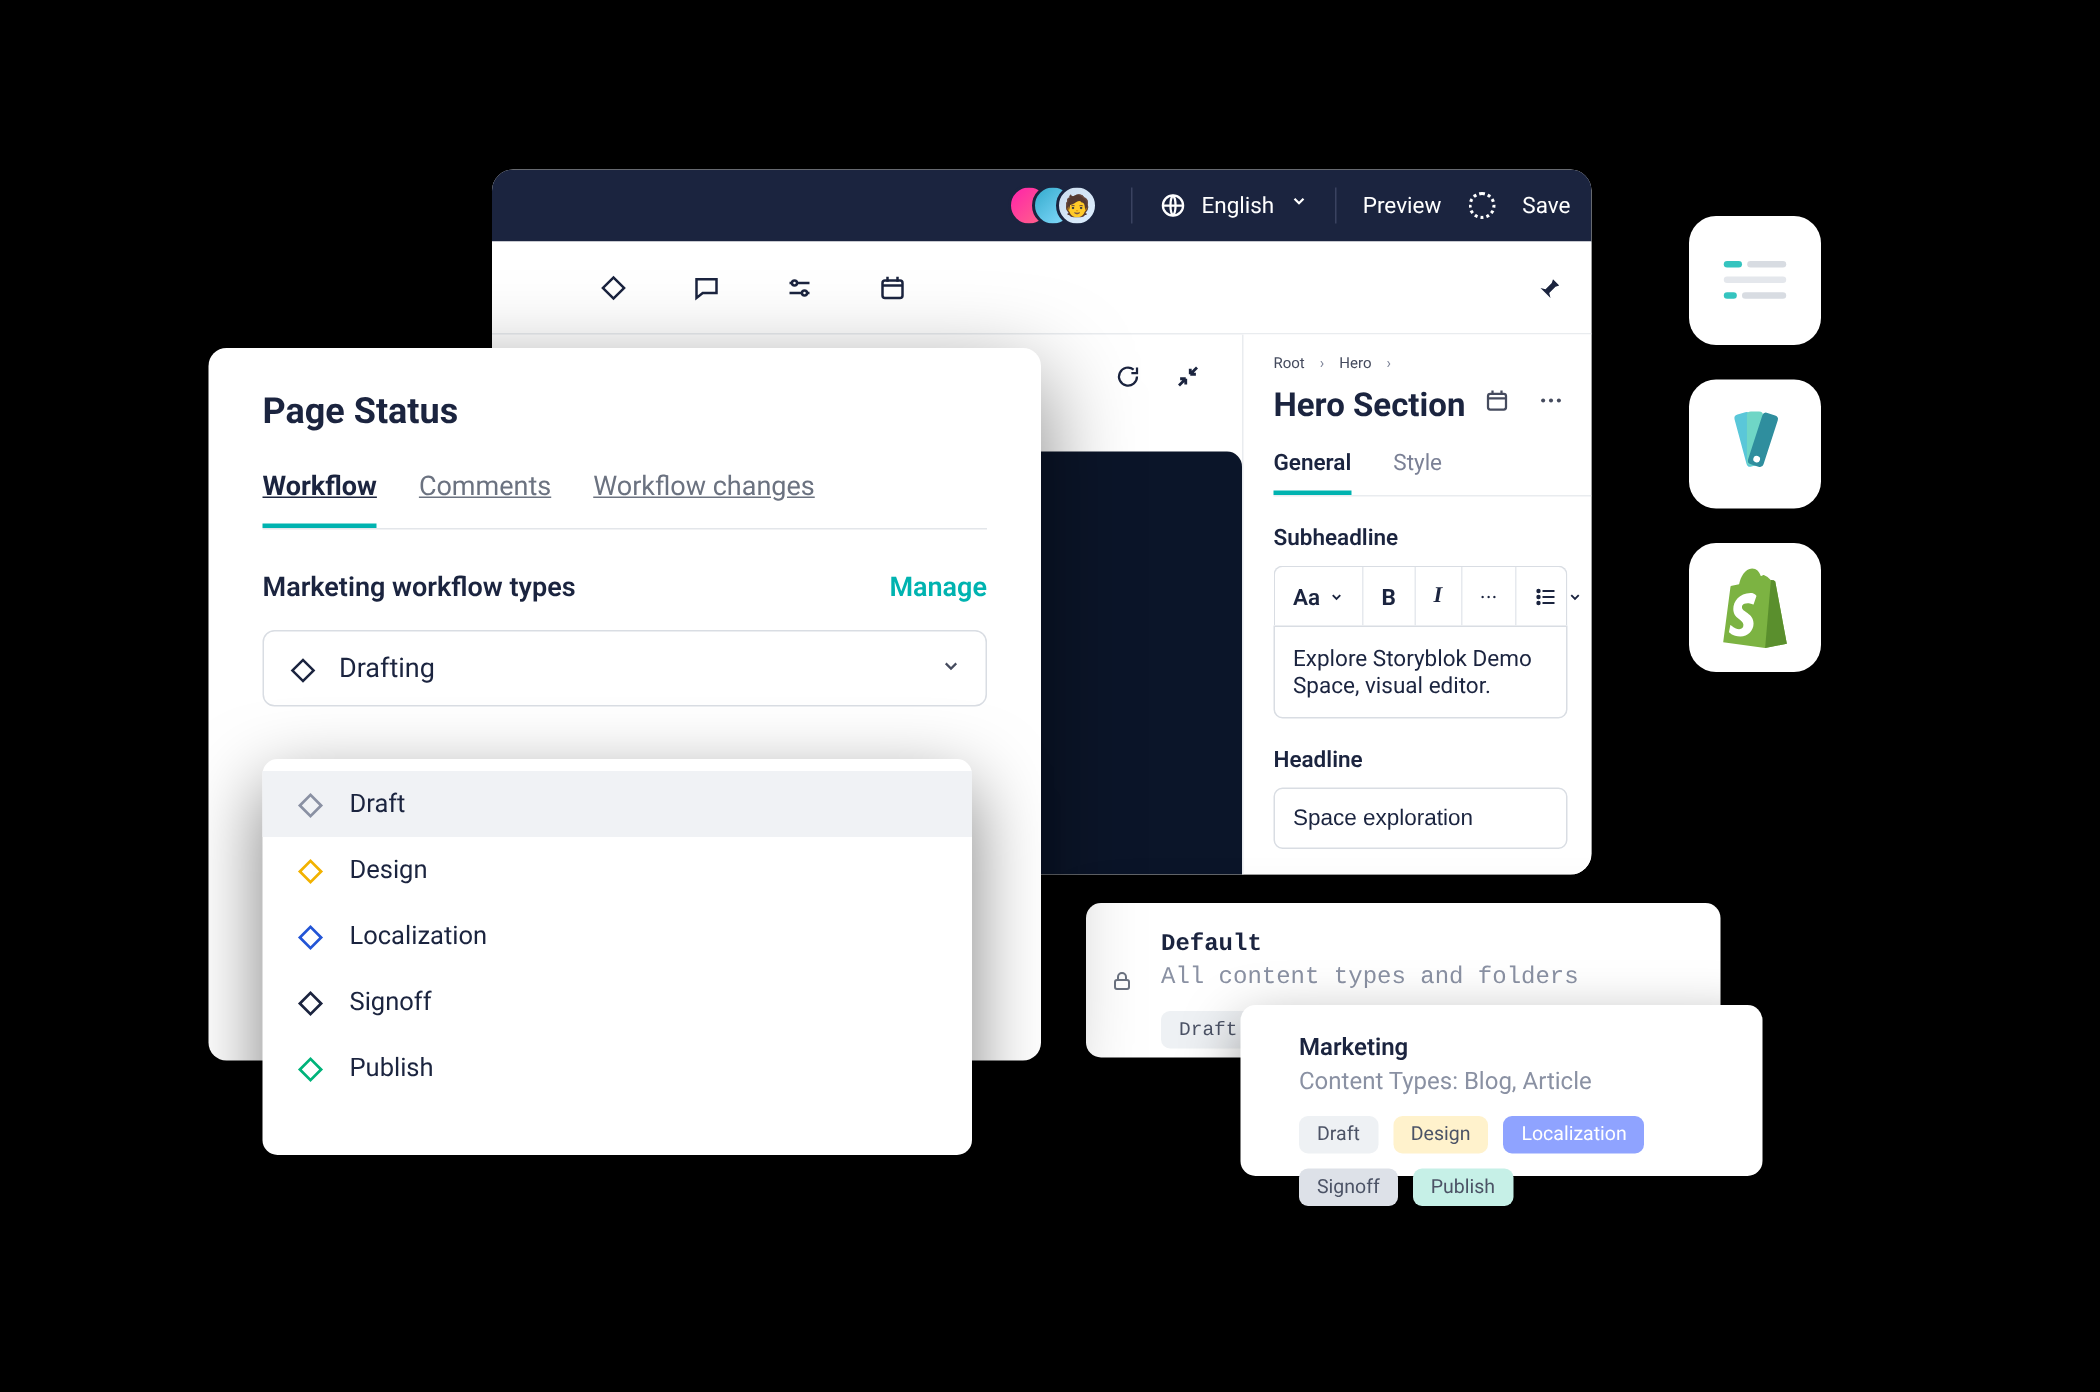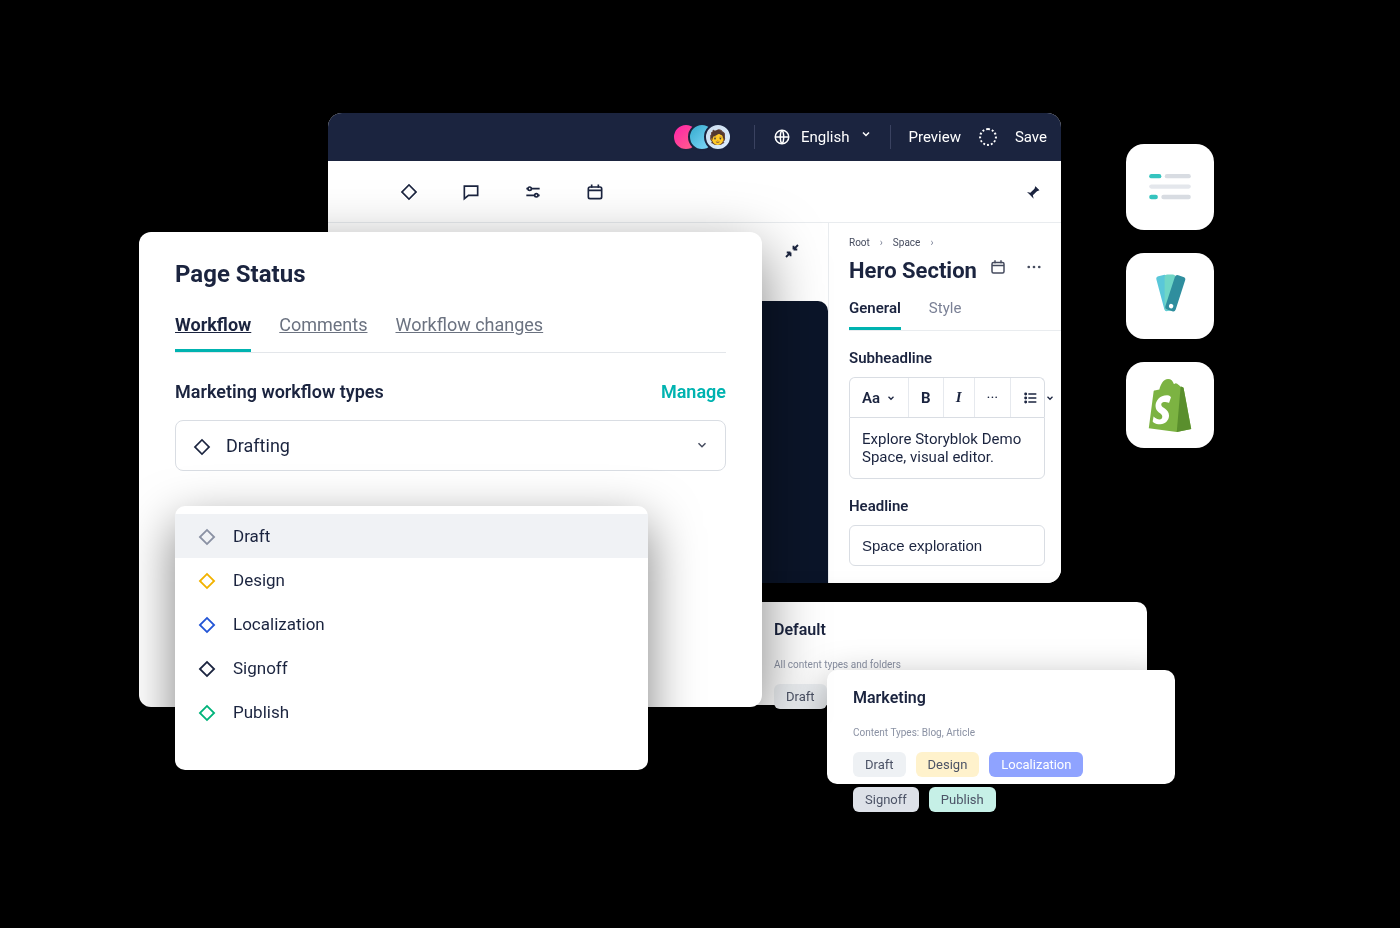--- a/index.html
+++ b/index.html
@@ -102,21 +102,21 @@
   .rte-toolbar .cell:last-child { border-right:none; margin-left:auto; }
   .rte-body {
     border:1px solid #d9dde3; border-radius:0 0 6px 6px;
     padding:12px; font-size:15px; color:#1b243f; min-height:60px;
   }
 
   
   .popover {
     position:absolute;
     left:139px; top:232px;
-    width:623px; height:475px;
+    width:555px; height:475px;
     background:#fff; border-radius:12px;
     box-shadow: 0 20px 60px rgba(0,0,0,.5);
     padding:28px 36px 20px 36px;
     z-index:5;
   }
   .popover-title { font-size:24px; font-weight:700; }
   .popover-tabs { display:flex; gap:28px; margin-top:26px; border-bottom:1px solid #e3e6ea; }
   .popover-tabs .ptab { font-size:18px; color:#6b7280; padding-bottom:14px;text-decoration:underline; }
   .popover-tabs .ptab.active { color:#1b243f; font-weight:700; border-bottom:3px solid #00b3b0; }
   .wf-head { display:flex; justify-content:space-between; align-items:center; margin-top:28px; }
@@ -150,34 +150,34 @@
   .dd-item .lab { }
 
   
   .wfcard {
     position:absolute; background:#fff; border-radius:10px;
     box-shadow:0 14px 40px rgba(0,0,0,.4);
     padding:18px 22px 16px 50px;
   }
   .wfcard .lock { position:absolute; left:16px; top:44px; color:#6b7280; }
   .wfcard .wtitle { font-size:16px; font-weight:600; }
-  .wfcard .wsub { font-size:10px; color:#8a91a3; margin-top:20px; }
+  .wfcard .wsub { font-size:16px; color:#8a91a3; margin-top:4px; }
   .chips { display:flex; gap:10px; margin-top:14px; flex-wrap:wrap; }
   .chip { font-size:13px; padding:5px 12px; border-radius:6px; background:#eef1f4; color:#4c5366;}
   .chip.yellow { background:#fff2cc; }
   .chip.blue   { background:#8fa3ff; color:#fff; }
   .chip.gray2  { background:#dde1e8; }
   .chip.teal   { background:#c6f0e7; }
 
   .card-default {
-    left:724px; top:602px; width:423px; height:103px;
+    left:724px; top:602px; width:423px; height:103px;font-family:Liberation Mono, monospace;
   }
   .card-marketing {
     left:827px; top:670px; width:348px; height:114px; z-index:4;
-    padding-left:26px;
+    padding-left:39px;
   }
 
   
   .tile {
     position:absolute; width:88px; height:86px; background:#fff; border-radius:18px;
     box-shadow:0 12px 30px rgba(0,0,0,.35);
     display:flex; align-items:center; justify-content:center;
   }
   .tile.t1 { left:1126px; top:144px; }
   .tile.t2 { left:1126px; top:253px; }
@@ -265,21 +265,21 @@
               </svg>
           </div>
         </div>
         <div class="preview-content"></div>
       </div>
 
       <div class="sidepanel">
         <div class="breadcrumb">
           <span>Root</span>
           <span class="chev">›</span>
-          <span>Space</span>
+          <span>Hero</span>
           <span class="chev">›</span>
         </div>
         <div class="section-head">
           <span class="section-title">Hero Section</span>
           <span class="cal">
             <svg width="18" height="18" viewBox="0 0 24 24" fill="none" stroke="#454b5e" stroke-width="2">
                 <rect x="4" y="6" width="16" height="14" rx="2"></rect>
                 <path d="M8 3v4M16 3v4M4 10h16"></path>
               </svg>
           </span>

